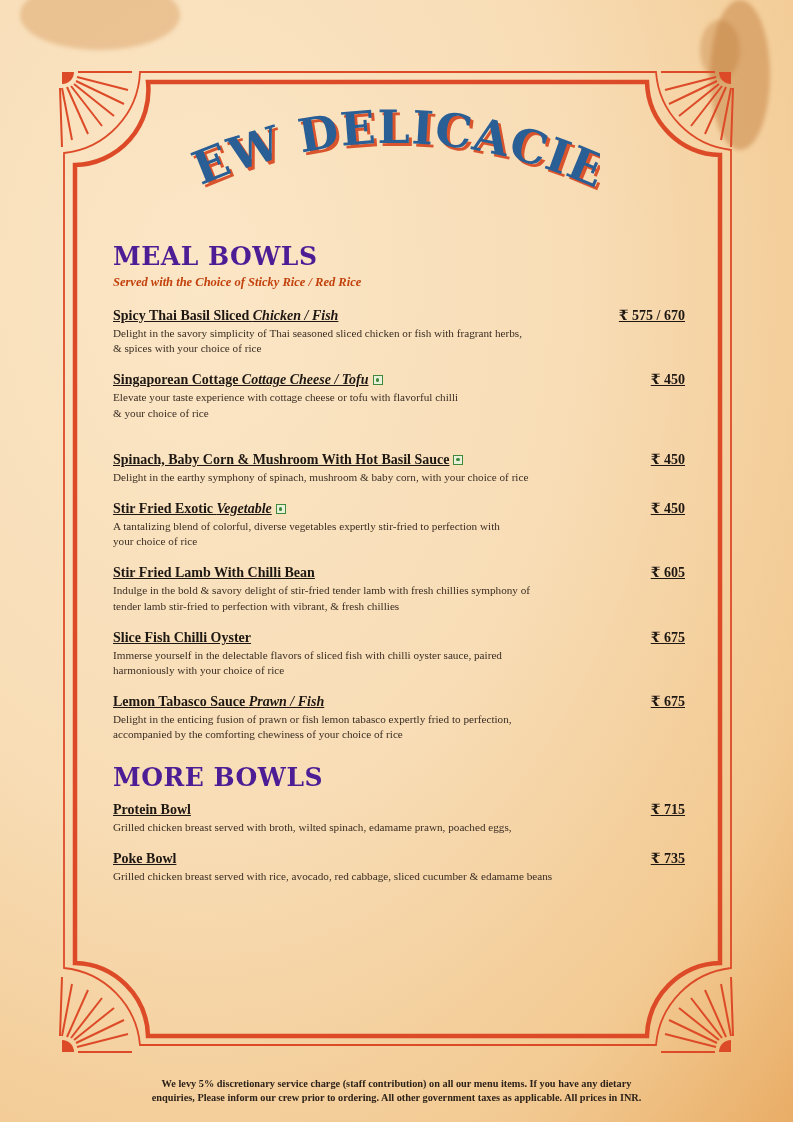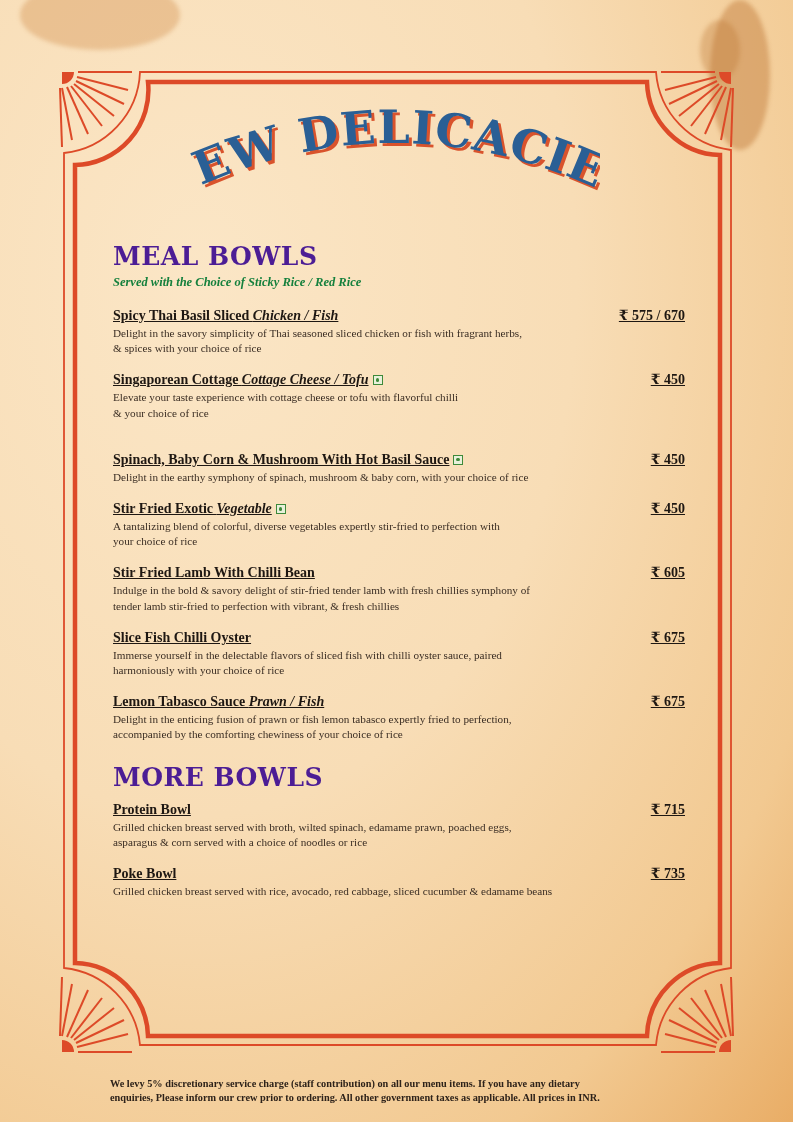--- a/index.html
+++ b/index.html
@@ -13,34 +13,34 @@
   svg.frame { position:absolute; left:0; top:0; }
   .title {
     position:absolute; left:190px; top:108px; width:410px; height:90px;
   }
   .title svg { width:100%; height:100%; }
   .content { position:absolute; left:113px; top:242px; width:572px; }
   .section-title {
     font-family:"DejaVu Serif", serif; font-weight:bold; font-size:25px; letter-spacing:0.5px;
     color:#4c1d95; margin:0; line-height:30px; transform:scaleY(1.02);
   }
-  .section-sub { font-style:italic; font-weight:bold; font-size:12.5px; margin-top:3px; color:#15803d; }
+  .section-sub { font-style:italic; font-weight:bold; font-size:12.5px; margin-top:3px; color:#c2410c; }
   .item { position:relative; margin-top:0; }
   .item-head { display:flex; justify-content:space-between; align-items:baseline; }
   .item-name { font-size:14px; font-weight:bold; color:#1e1712;text-decoration:underline; }
   .item-name .var { font-style:italic; }
   .item-price { font-size:14px; font-weight:bold; color:#1e1712; white-space:nowrap;text-decoration:underline; }
   .item-desc { font-size:11.2px; line-height:15.2px; color:#3a2d23; margin-top:2px; }
   .veg {
     display:inline-block; width:10px; height:10px; border:1.5px solid #3e8a3a; background:#e8f0da;
     position:relative; vertical-align:-1px; margin-left:4px; box-sizing:border-box;
   }
   .veg::after { content:""; position:absolute; left:2px; top:2px; width:3.5px; height:3.5px; border-radius:50%; background:#3e8a3a; }
   .footer {
-    position:absolute; left:110px; top:1077px; width:573px; 
+    position:absolute; left:110px; top:1077px; width:573px; text-align:center;
     font-size:10.3px; font-weight:bold; line-height:14px; color:#2d221a;
   }
 </style>
 </head>
 <body>
 
 <div class="stain" style="left:20px;top:-20px;width:160px;height:70px;"></div>
 <div class="stain" style="left:710px;top:0px;width:60px;height:150px;background:rgba(190,120,55,0.45);"></div>
 <div class="stain" style="left:700px;top:20px;width:40px;height:60px;background:rgba(190,120,55,0.35);"></div>
 
@@ -200,21 +200,20 @@
   <div style="margin-top:20px">
     <h2 class="section-title">MORE BOWLS</h2>
 
     <div class="item" style="margin-top:8px">
       <div class="item-head">
         <span class="item-name">Protein Bowl</span>
         <span class="item-price">₹ 715</span>
       </div>
       <div class="item-desc">
           <div>Grilled chicken breast served with broth, wilted spinach, edamame prawn, poached eggs,</div>
-          <div>asparagus &amp; corn served with a choice of noodles or rice</div>
         </div>
     </div>
 
     <div class="item" style="margin-top:15px">
       <div class="item-head">
         <span class="item-name">Poke Bowl</span>
         <span class="item-price">₹ 735</span>
       </div>
       <div class="item-desc">
           <div>Grilled chicken breast served with rice, avocado, red cabbage, sliced cucumber &amp; edamame beans</div>

